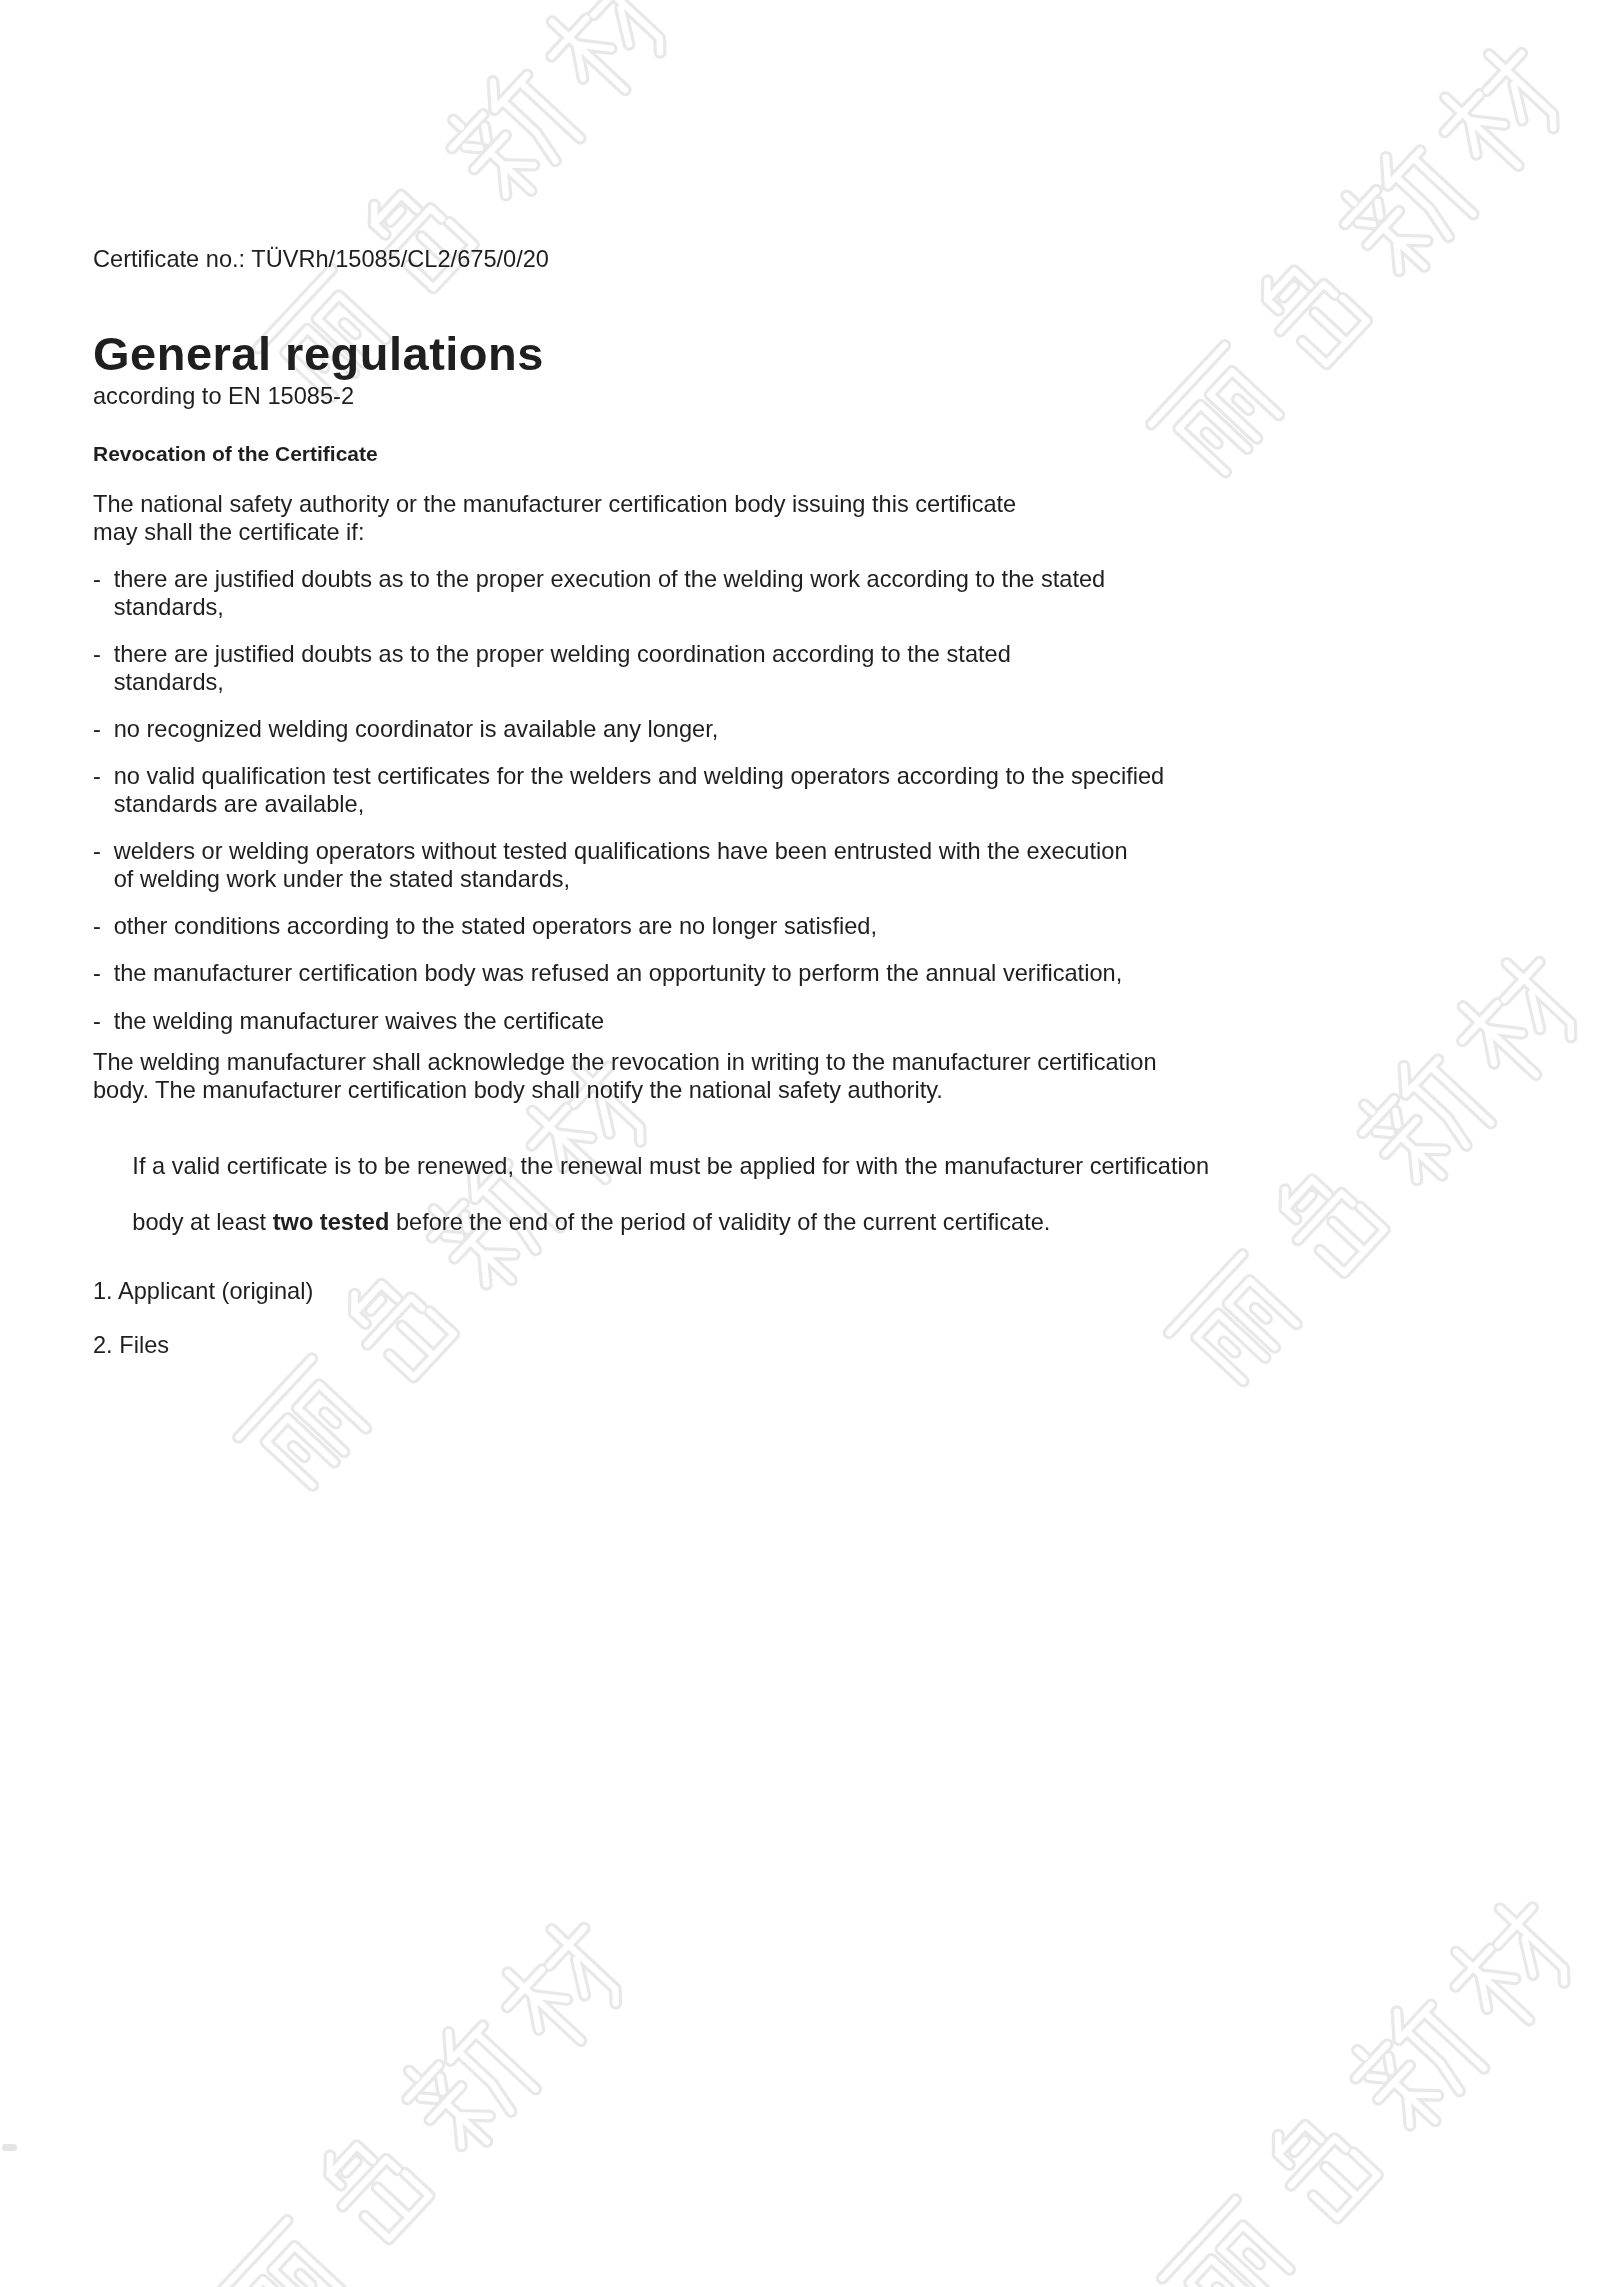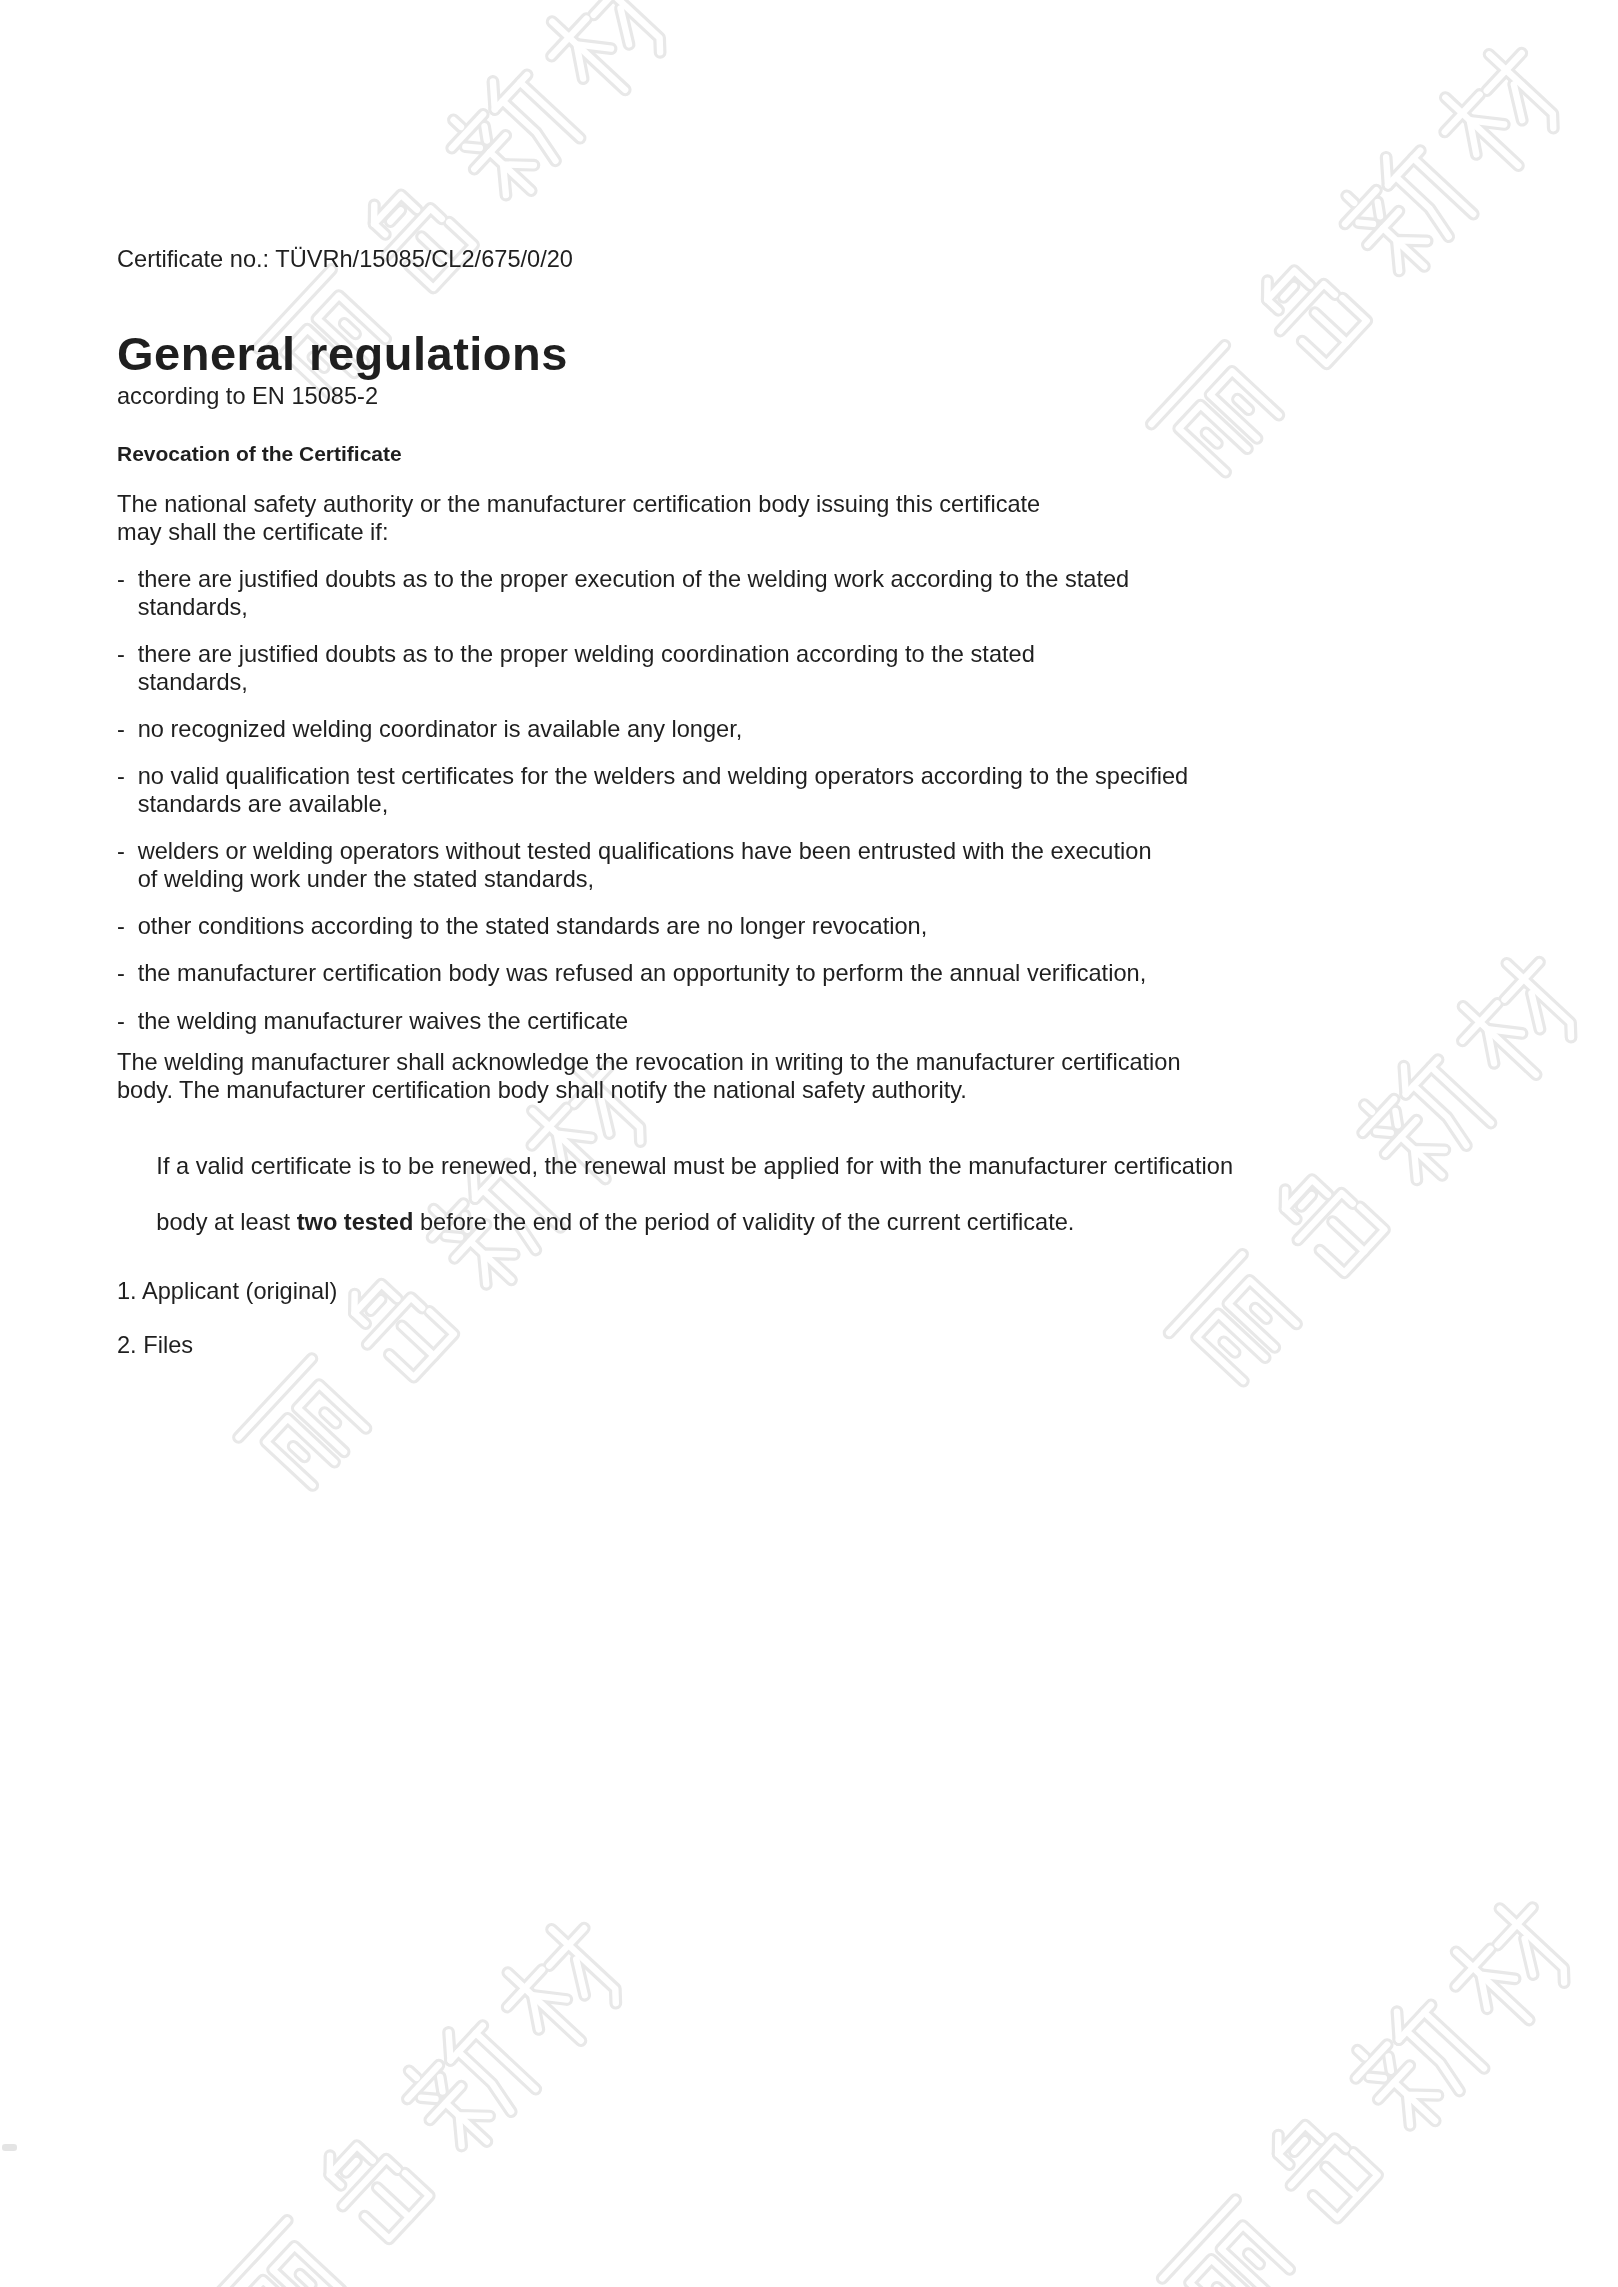--- a/index.html
+++ b/index.html
@@ -10,21 +10,21 @@
     background:#ffffff;
     overflow:hidden;
     font-family:"Liberation Sans","DejaVu Sans",sans-serif;
     color:#1f1f1f;
   }
   .wm-layer{position:absolute;left:0;top:0;z-index:0;pointer-events:none;}
   .wm-outer{fill:none;stroke:#e8e8e8;stroke-width:10;stroke-linecap:round;stroke-linejoin:round;}
   .wm-inner{fill:none;stroke:#ffffff;stroke-width:5;stroke-linecap:round;stroke-linejoin:round;}
   .content{
     position:relative;z-index:1;
-    padding:246px 59px 0 117px;
+    padding:246px 59px 0 93px;
     font-size:23.6px;line-height:27.6px;
   }
   .cert-no{white-space:pre;}
   .doc-title{
     margin:57px 0 0;
     font-size:47px;line-height:45px;font-weight:bold;
     letter-spacing:0.5px;
   }
   .doc-subtitle{margin:7.9px 0 0;white-space:pre;}
   .section-heading{
@@ -165,21 +165,21 @@
       </li>
 
       <li class="bullet-item">
         <span class="bullet-dash">-</span>
         <span class="bullet-text">welders or welding operators without tested qualifications have been entrusted with the execution
 of welding work under the stated standards,</span>
       </li>
 
       <li class="bullet-item">
         <span class="bullet-dash">-</span>
-        <span class="bullet-text">other conditions according to the stated standards are no longer revocation,</span>
+        <span class="bullet-text">other conditions according to the stated operators are no longer satisfied,</span>
       </li>
 
       <li class="bullet-item">
         <span class="bullet-dash">-</span>
         <span class="bullet-text">the manufacturer certification body was refused an opportunity to perform the annual verification,</span>
       </li>
 
       <li class="bullet-item">
         <span class="bullet-dash">-</span>
         <span class="bullet-text">the welding manufacturer waives the certificate</span>

